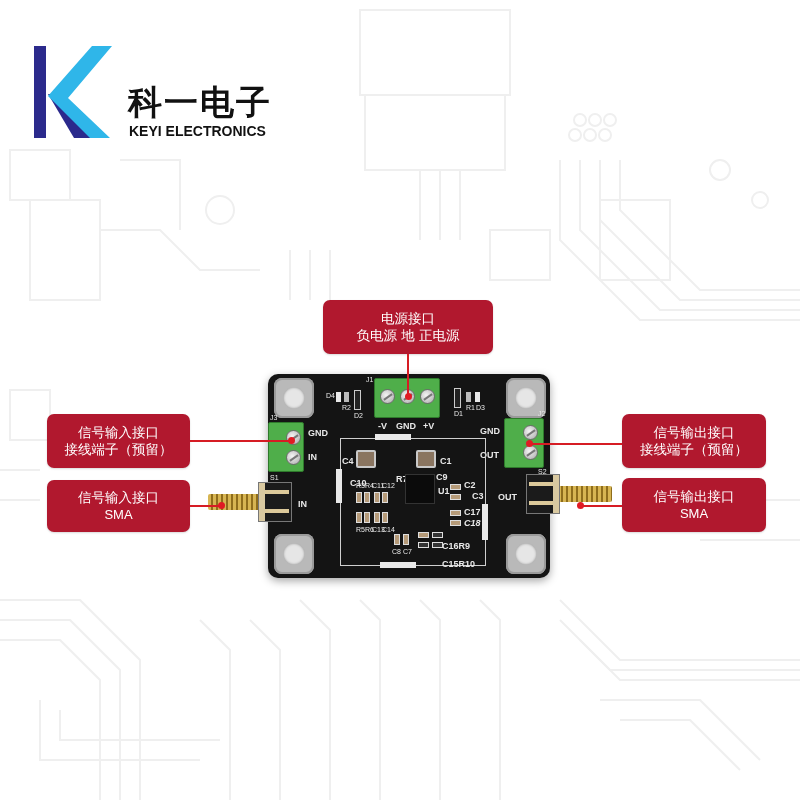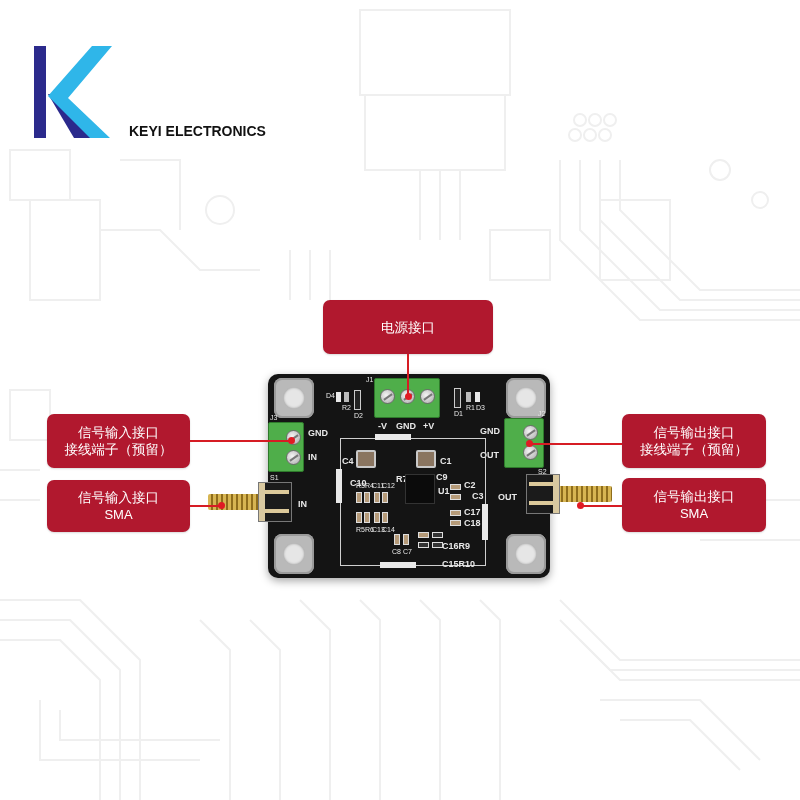--- a/index.html
+++ b/index.html
@@ -101,20 +101,21 @@
     <path d="M460 170 L460 240"></path>
   </g>
 </svg>
 
 <div class="logo">
   <svg class="logo-mark" viewBox="0 0 78 92">
     <polygon points="0,0 12,0 12,92 0,92" fill="#2b2a8c"></polygon>
     <polygon points="14,48 30,48 58,92 40,92" fill="#2b2a8c"></polygon>
     <polygon points="58,0 78,0 34,52 76,92 56,92 14,50" fill="#2fb6e9"></polygon>
   </svg>
+  <div class="logo-cn">科一电子</div>
   <div class="logo-en">KEYI ELECTRONICS</div>
 </div>
 
 <div class="sma sma-thread" style="left:208px; top:494px; width:54px; z-index:2;"></div>
 <div class="sma-body" style="left:258px; top:482px; width:34px; height:40px; z-index:3; background:#1b1b1b; border-color:#777;">
   <div style="position:absolute; left:6px; top:7px; width:24px; height:4px; background:#dcc99a;"></div>
   <div style="position:absolute; left:6px; top:26px; width:24px; height:4px; background:#dcc99a;"></div>
   <div style="position:absolute; left:0px; top:0px; width:6px; height:38px; background:#d9c9a0;"></div>
 </div>
 <div class="sma sma-thread" style="left:558px; top:486px; width:54px; z-index:2;"></div>
@@ -194,21 +195,21 @@
 
     <div class="chip"></div>
 
     <div class="smd" style="left:182px; top:110px;"></div>
     <div class="smd" style="left:182px; top:120px;"></div>
     <div class="smd" style="left:182px; top:136px;"></div>
     <div class="smd" style="left:182px; top:146px;"></div>
     <div class="silk" style="left:196px; top:106px;">C2</div>
     <div class="silk" style="left:204px; top:117px;">C3</div>
     <div class="silk" style="left:196px; top:133px;">C17</div>
-    <div class="silk" style="left:196px; top:144px;">C18</div>
+    <div class="silk" style="left:196px; top:144px;font-style:italic;">C18</div>
     <div class="silk" style="left:174px; top:157px;margin-top:28px;">C15R10</div>
     <div class="silk" style="left:174px; top:167px;">C16R9</div>
 
     <div class="smd" style="left:88px; top:118px; width:6px; height:11px;"></div>
     <div class="smd" style="left:96px; top:118px; width:6px; height:11px;"></div>
     <div class="smd" style="left:106px; top:118px; width:6px; height:11px;"></div>
     <div class="smd" style="left:114px; top:118px; width:6px; height:11px;"></div>
     <div class="smd" style="left:88px; top:138px; width:6px; height:11px;"></div>
     <div class="smd" style="left:96px; top:138px; width:6px; height:11px;"></div>
     <div class="smd" style="left:106px; top:138px; width:6px; height:11px;"></div>
@@ -227,20 +228,21 @@
     <div class="silk silk-s" style="left:135px; top:174px;">C7</div>
     <div class="smd" style="left:150px; top:158px;"></div>
     <div class="smd" style="left:150px; top:168px; background:#333;"></div>
     <div class="smd" style="left:164px; top:158px; background:#333;"></div>
     <div class="smd" style="left:164px; top:168px; background:#333;"></div>
   </div>
 </div>
 
 <div class="label-box" style="left:323px; top:300px; width:170px; height:54px;">
   <span class="line">电源接口</span>
+  <span class="line">负电源  地  正电源</span>
 </div>
 <div class="leader" style="left:407px; top:354px; width:2px; height:42px;"></div>
 <div class="dot" style="left:405px; top:393px;"></div>
 
 <div class="label-box" style="left:47px; top:414px; width:143px; height:54px;">
   <span class="line">信号输入接口</span>
   <span class="line">接线端子（预留）</span>
 </div>
 <div class="leader" style="left:190px; top:440px; width:102px; height:2px;"></div>
 <div class="dot" style="left:288px; top:437px;"></div>

